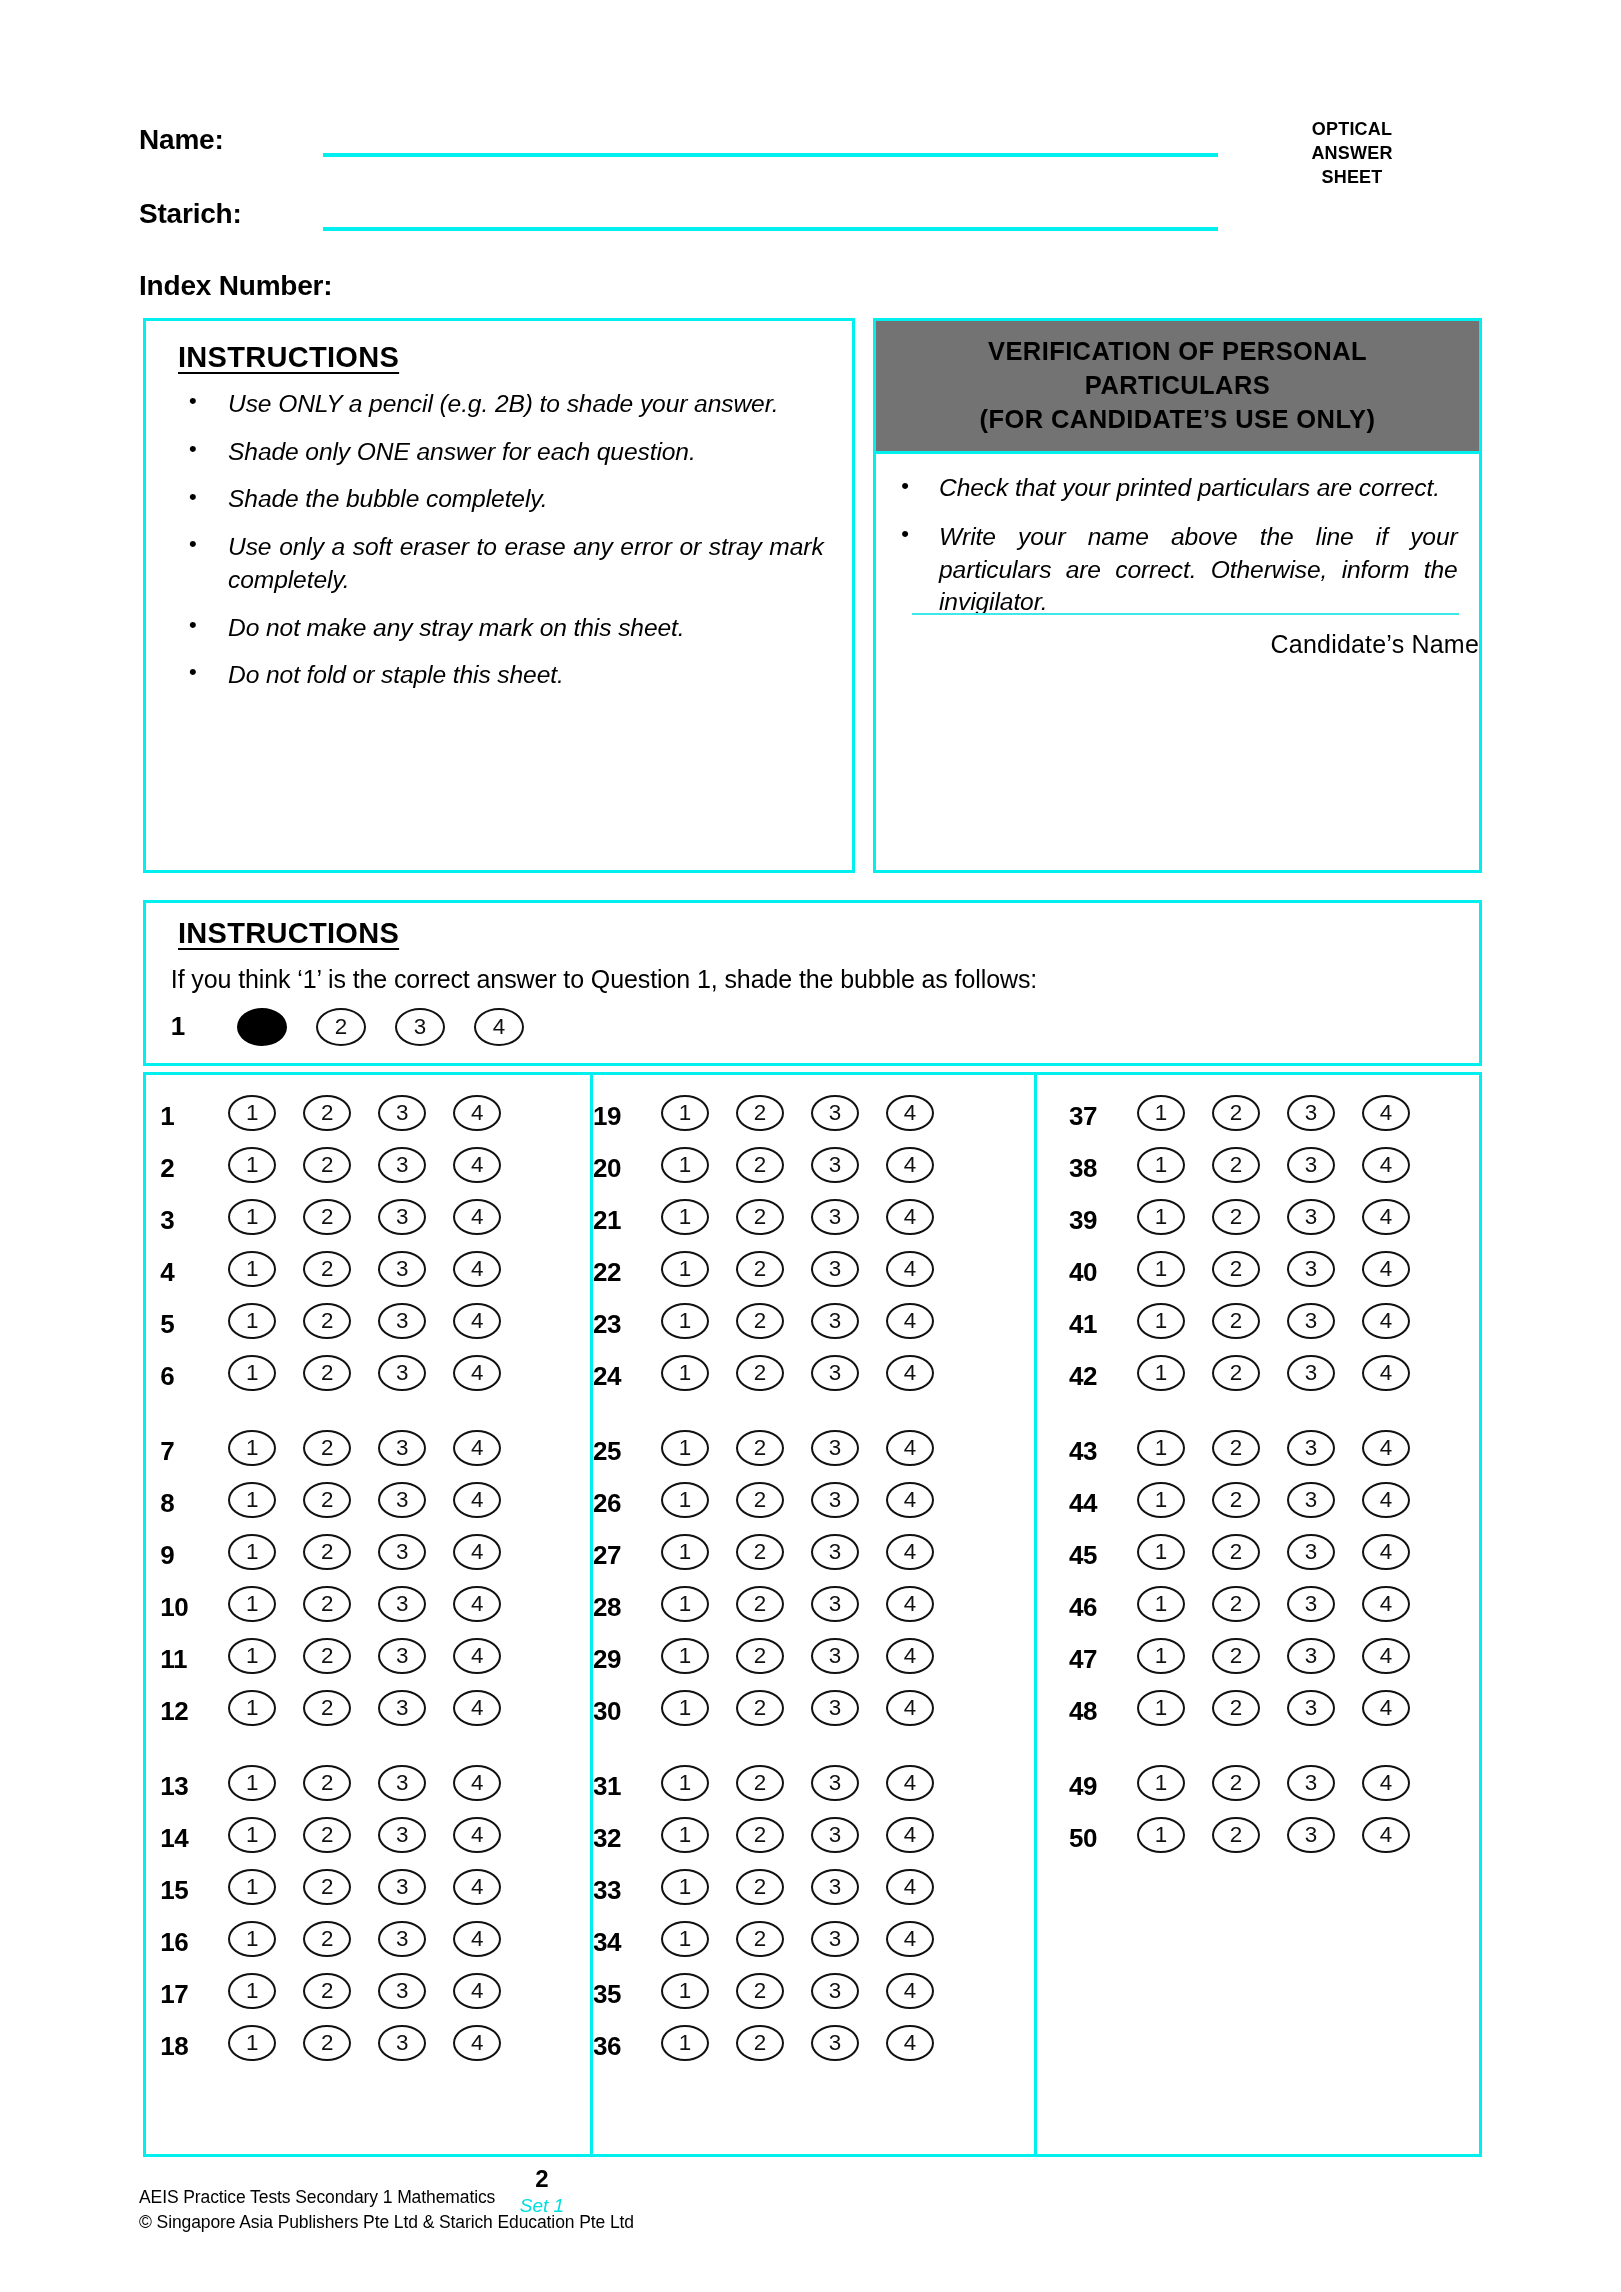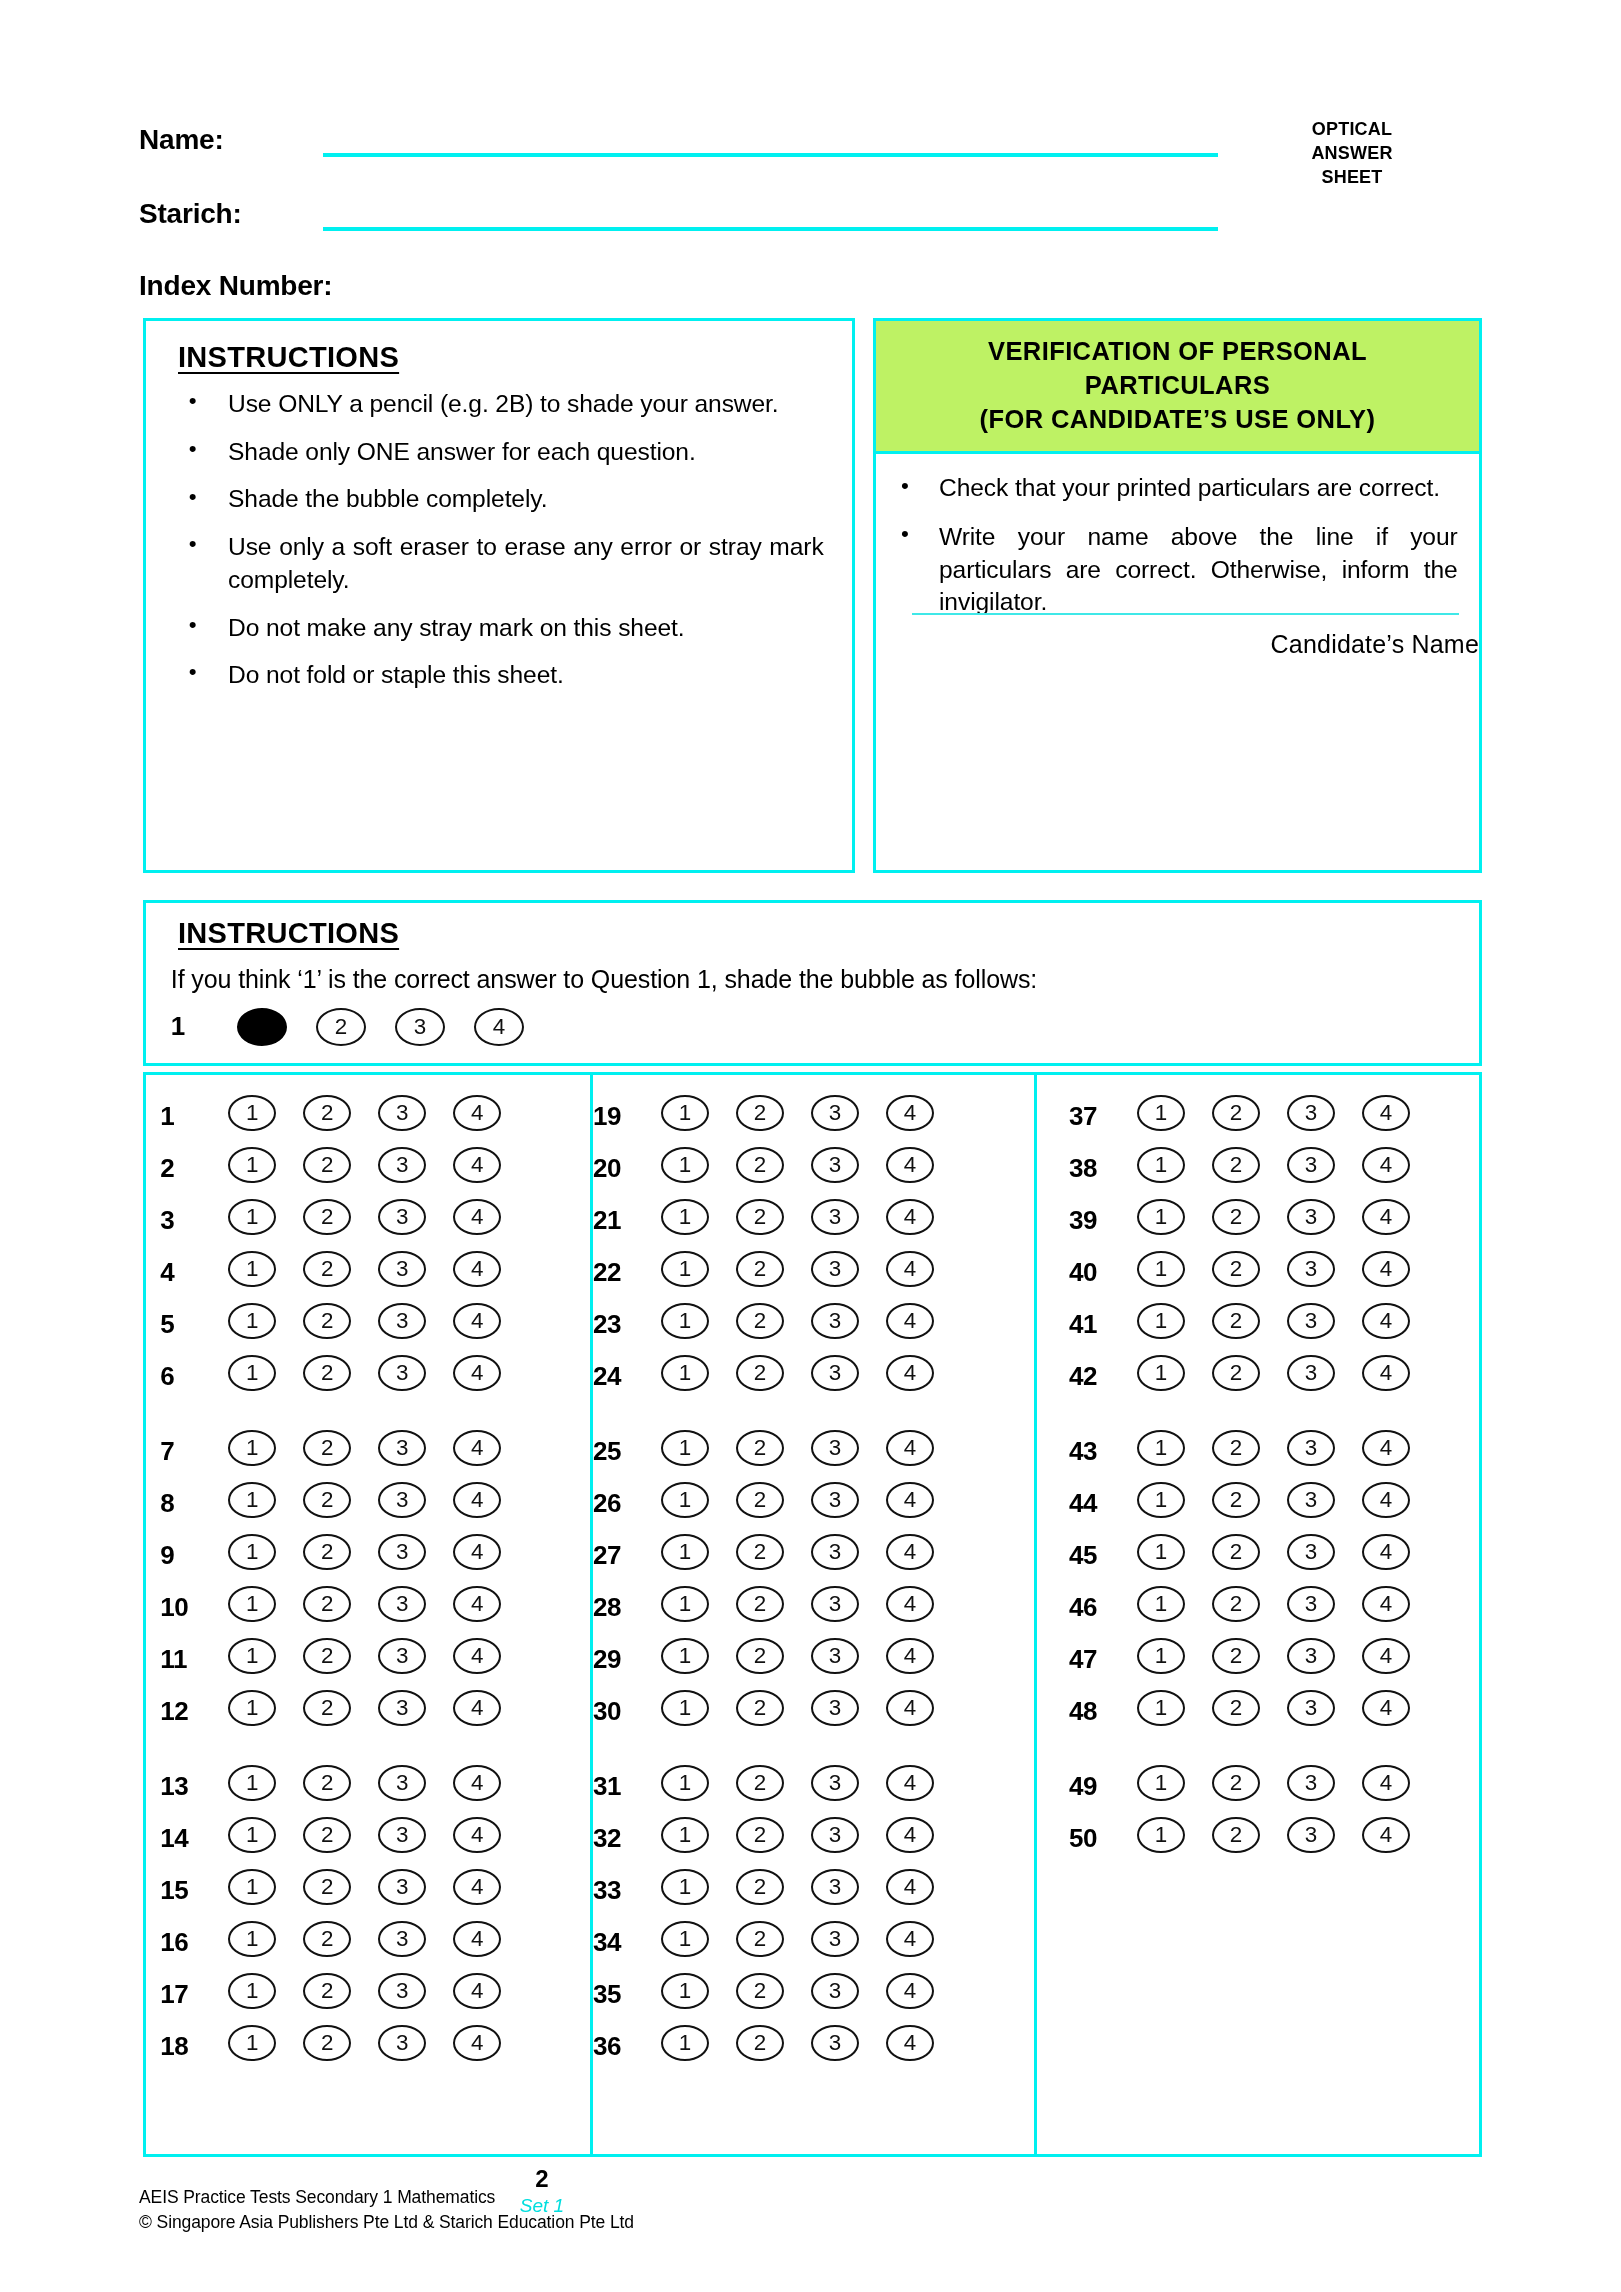--- a/index.html
+++ b/index.html
@@ -107,40 +107,41 @@
     text-decoration: underline;
     text-underline-offset: 4.5px;
     letter-spacing: 0.3px;
     margin: 0 0 14.3px 9px;
   }
 
   ul.bullets {
     list-style: none;
     margin: 0;
     padding: 0;
+    font-style: italic;
   }
   ul.bullets li {
     position: relative;
     padding-left: 59px;
     font-size: 24.6px;
     line-height: 1.33;
     margin-bottom: 15px;
     letter-spacing: -0.1px;
   }
   ul.bullets li::before {
     content: "\2022";
     position: absolute;
     left: 19.7px;
     top: -1.8px;
     font-size: 22.4px;
   }
   ul.bullets li.justify { text-align: justify; padding-right: 5.4px; }
 
   .verify-header {
-    background: #bef264;
+    background: #737373;
     border-bottom: 3.6px solid #00f0f0;
     padding: 14.3px 12.5px 14.3px 12.5px;
     text-align: center;
     font-size: 25.5px;
     font-weight: bold;
     line-height: 1.33;
     letter-spacing: 0.4px;
   }
   .verify-body {
     padding: 18px 16px 0 9px;

